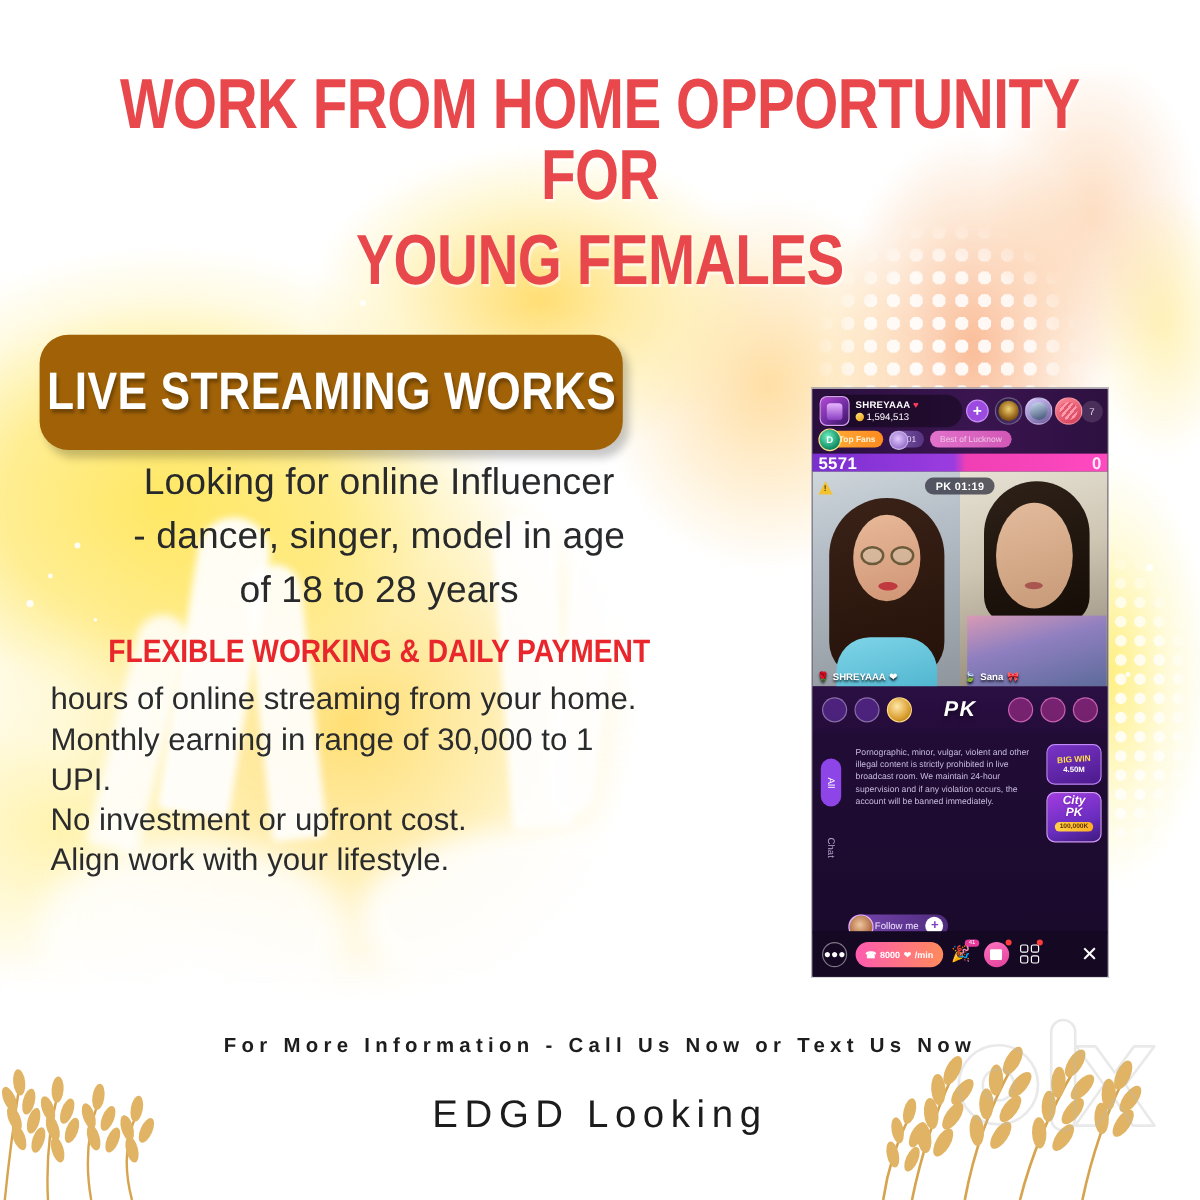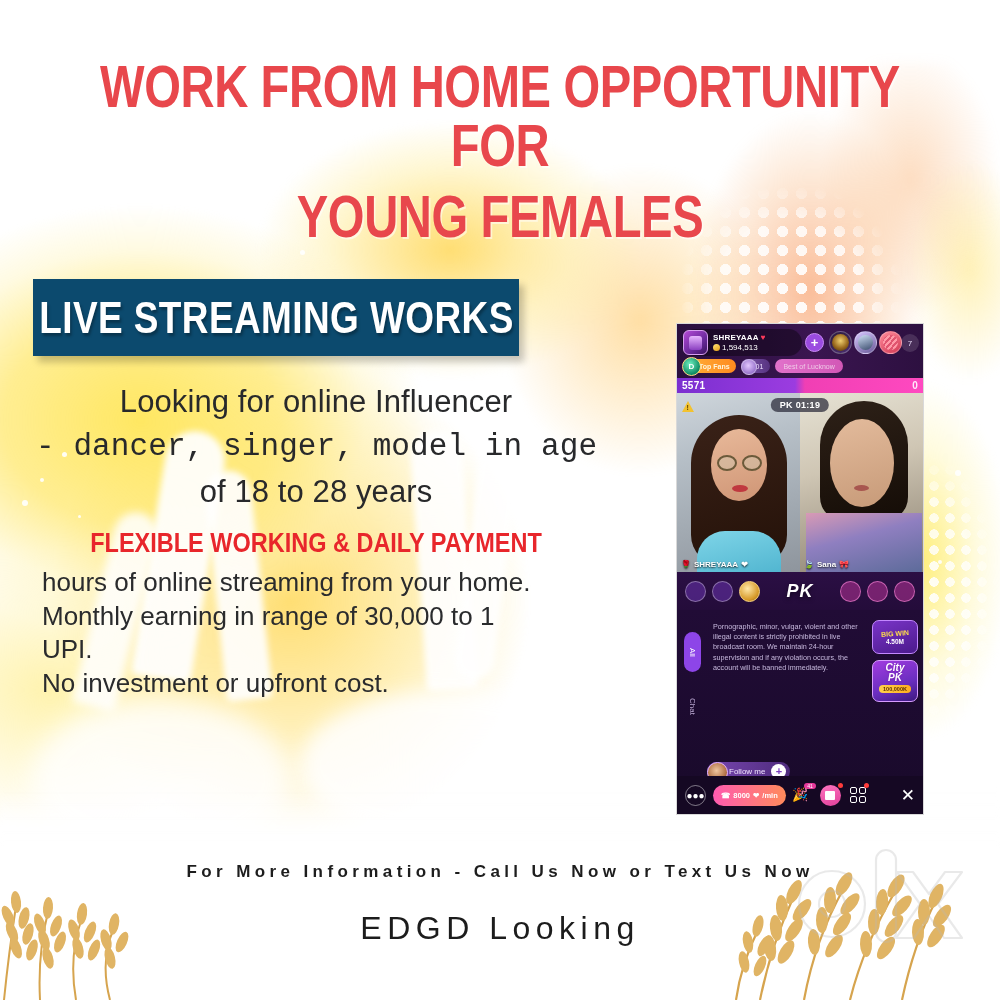--- a/index.html
+++ b/index.html
@@ -104,25 +104,25 @@
     transform: scaleX(0.80);
     transform-origin: center top;
     text-shadow: 2px 2px 0 rgba(255,255,255,.55);
     z-index: 6;
   }
   .headline .l2 { display: block; margin-top: 12px; }
 
   
   .banner {
     position: absolute;
-    left: 33px; top: 279px; width: 486px; height: 77px;
-    background: #0c4a6e;
+    left: 33px; top: 279px; width: 486px; height: 96px;
+    background: #a16207;
     box-shadow: 5px 6px 7px rgba(0,0,0,0.22);
     z-index: 7;
-    display: flex; align-items: center; justify-content: center;
+    display: flex; align-items: center; justify-content: center; border-radius: 24px;
   }
   .banner-text {
     color: #ffffff;
     font-family: "Liberation Sans Narrow", "Liberation Sans", sans-serif;
     font-weight: 700;
     font-size: 44px;
     letter-spacing: 0.5px;
     transform: scaleX(0.84);
     text-shadow: 2px 3px 3px rgba(0,0,0,0.30);
     white-space: nowrap;
@@ -135,21 +135,21 @@
     text-align: center;
     color: #28292b;
     font-size: 31px;
     line-height: 1.45;
     font-weight: 400;
     z-index: 6;
     letter-spacing: 0.1px;
   }
   .lead div { white-space: nowrap; }
   .lead .ln1 { text-align: center; }
-  .lead .ln2 { text-align: center; font-family: Liberation Mono, monospace; }
+  .lead .ln2 { text-align: center; }
   .lead .ln3 { text-align: center; }
 
   
   .subhead {
     position: absolute;
     left: 36px; top: 528px; width: 560px;
     text-align: center;
     color: #e8262b;
     font-family: "Liberation Sans Narrow", "Liberation Sans", sans-serif;
     font-weight: 700;
@@ -277,21 +277,21 @@
     display: flex; align-items: center; padding: 0 8px;
     font-size: 7px; color: #ffd9f4; opacity: .92;
   }
 
   
   .ph-bar {
     position: absolute; left: 0; top: 54px; width: 100%; height: 15px;
     background: linear-gradient(to right, #7b2fd0 0%, #9b3ce0 48%, #f03fb4 52%, #ff49c0 100%);
     display: flex; align-items: center; justify-content: space-between;
     padding: 0 5px;
-    font-size: 10px; font-weight: 700; color: #ffffff;
+    font-size: 14px; font-weight: 700; color: #ffffff;
     letter-spacing: .3px;
   }
   .ph-bar .right { color: #ffe9fb; }
 
   
   .ph-video { position: absolute; left: 0; top: 69px; width: 100%; height: 179px; display: flex; }
   .tile { width: 50%; height: 100%; position: relative; overflow: hidden; }
   .tile-l { background: linear-gradient(165deg,#cfd6dc 0%,#b7c0c8 30%,#8e959d 100%); }
   .tile-r { background: linear-gradient(165deg,#e6e2d4 0%,#cfc6b4 40%,#8a8070 100%); }
 
@@ -521,20 +521,21 @@
     <div class="ln3">of 18 to 28 years</div>
   </div>
 
   <div class="subhead">FLEXIBLE WORKING &amp; DAILY PAYMENT</div>
 
   <div class="body-list">
     <div>hours of online streaming from your home.</div>
     <div>Monthly earning in range of 30,000 to 1</div>
     <div>UPI.</div>
     <div>No investment or upfront cost.</div>
+    <div>Align work with your lifestyle.</div>
   </div>
 
   <div class="phone">
 
     <div class="ph-header">
       <div class="ph-hostcard">
         <div class="ph-avatar"></div>
         <div class="ph-hostinfo">
           <div class="ph-hostname">
             <span>SHREYAAA</span><span class="ph-heart">♥</span>

